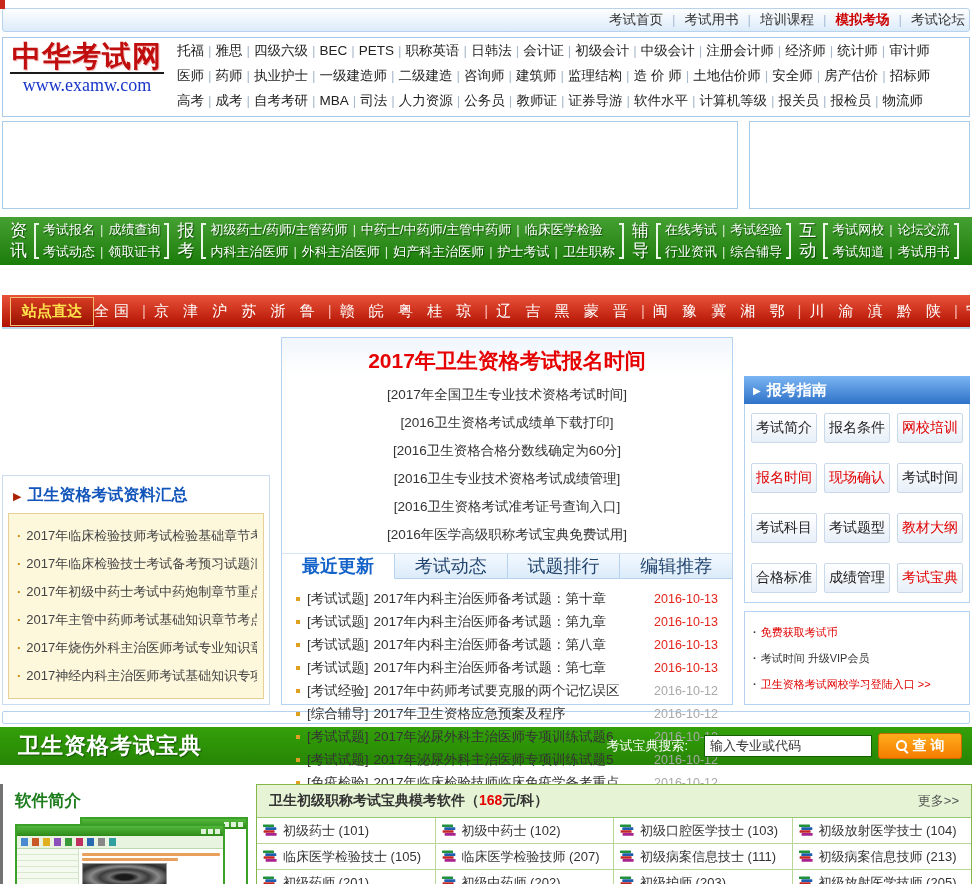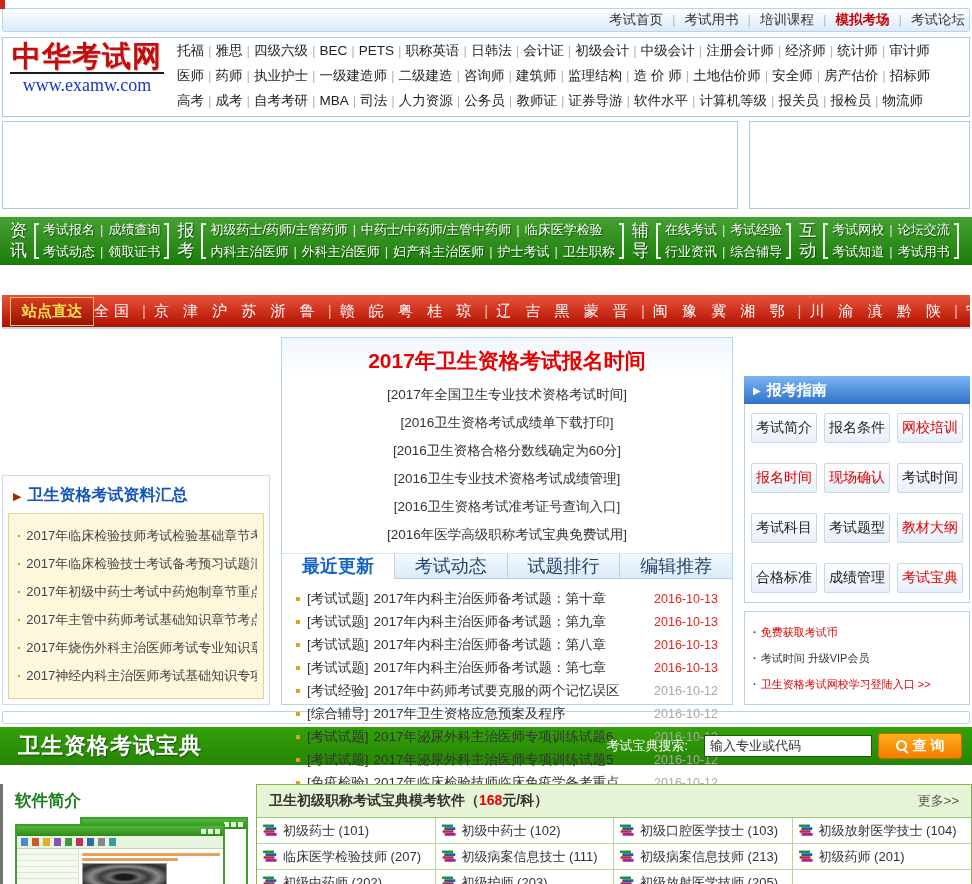--- a/index.html
+++ b/index.html
@@ -511,20 +511,31 @@
       </div>
         <div class="sw-cell">
         <span class="books">
           <svg width="14" height="13" viewBox="0 0 14 13">
             <rect x="0" y="0.4" width="11" height="2.6" rx="0.5" fill="#21913b"></rect>
             <rect x="2.3" y="3.3" width="11" height="2.6" rx="0.5" fill="#1d5fae"></rect>
             <rect x="0.6" y="6.2" width="11" height="2.6" rx="0.5" fill="#c22525"></rect>
             <rect x="2.6" y="9.1" width="11" height="2.6" rx="0.5" fill="#a8238f"></rect>
           </svg>
         </span>
+        <span class="sw-label">临床医学检验技士 (105)</span>
+      </div>
+        <div class="sw-cell">
+        <span class="books">
+          <svg width="14" height="13" viewBox="0 0 14 13">
+            <rect x="0" y="0.4" width="11" height="2.6" rx="0.5" fill="#21913b"></rect>
+            <rect x="2.3" y="3.3" width="11" height="2.6" rx="0.5" fill="#1d5fae"></rect>
+            <rect x="0.6" y="6.2" width="11" height="2.6" rx="0.5" fill="#c22525"></rect>
+            <rect x="2.6" y="9.1" width="11" height="2.6" rx="0.5" fill="#a8238f"></rect>
+          </svg>
+        </span>
         <span class="sw-label">临床医学检验技师 (207)</span>
       </div>
         <div class="sw-cell">
         <span class="books">
           <svg width="14" height="13" viewBox="0 0 14 13">
             <rect x="0" y="0.4" width="11" height="2.6" rx="0.5" fill="#21913b"></rect>
             <rect x="2.3" y="3.3" width="11" height="2.6" rx="0.5" fill="#1d5fae"></rect>
             <rect x="0.6" y="6.2" width="11" height="2.6" rx="0.5" fill="#c22525"></rect>
             <rect x="2.6" y="9.1" width="11" height="2.6" rx="0.5" fill="#a8238f"></rect>
           </svg>

